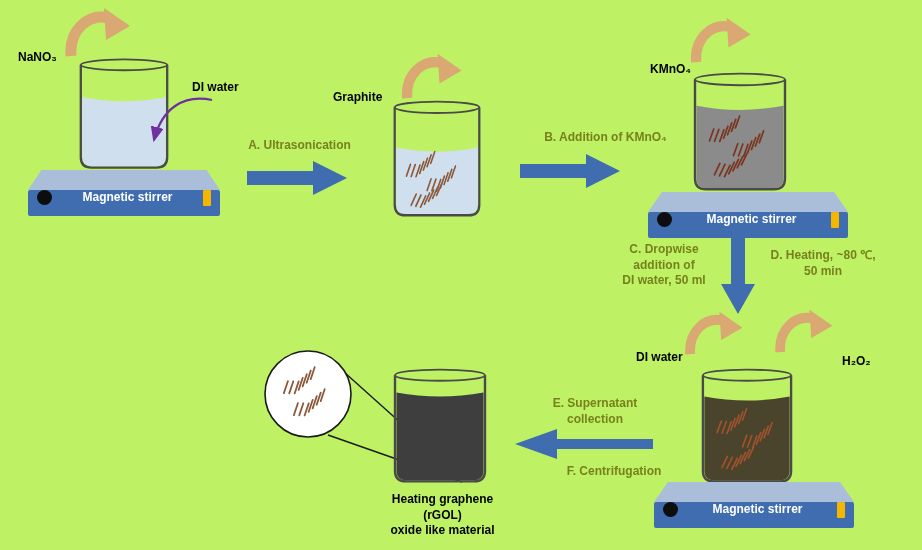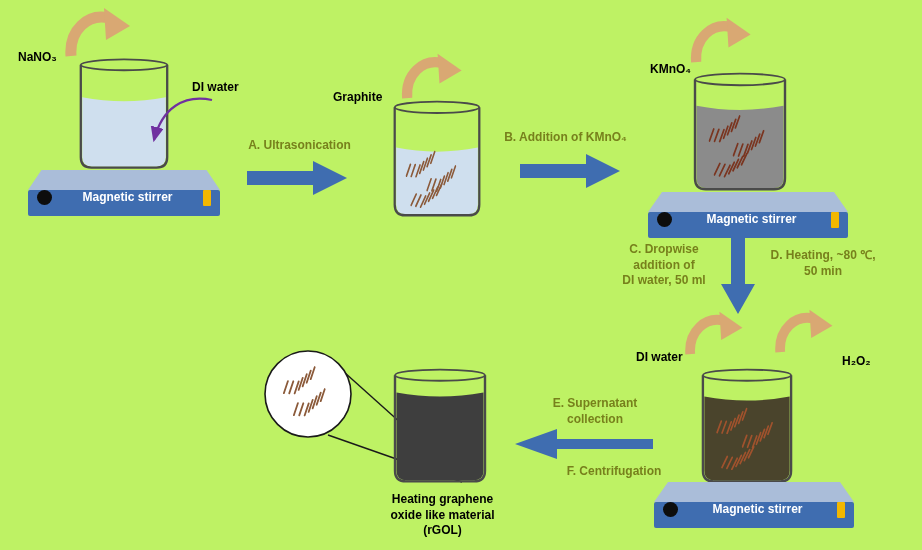--- a/index.html
+++ b/index.html
@@ -96,21 +96,21 @@
 
   <svg class="beaker" style="left:390px;top:98px;width:94px;height:124px" viewBox="0 0 100 120" preserveAspectRatio="none">
     <path d="M6.5,48 L6.5,103 Q6.5,112.5 17,112.5 L83,112.5 Q93.5,112.5 93.5,103 L93.5,48 Q50,56 6.5,48 Z" style="fill:var(--water)"></path>
     <use href="#flake" x="14" y="56" width="38" height="19" style="color:var(--flake)" transform="rotate(-18 33 65)"></use>
     <use href="#flake" x="36" y="70" width="38" height="19" style="color:var(--flake)" transform="rotate(-18 55 79)"></use>
     <use href="#flake" x="20" y="86" width="38" height="19" style="color:var(--flake)" transform="rotate(-12 39 95)"></use>
     <path d="M5,9 L5,103 Q5,113.5 16,113.5 L84,113.5 Q95,113.5 95,103 L95,9" fill="none" style="stroke:var(--glass_outline)" stroke-width="2.4"></path>
     <ellipse cx="50" cy="9" rx="45" ry="5.5" fill="none" style="stroke:var(--glass_outline)" stroke-width="1.8"></ellipse>
   </svg>
 
-  <div class="step-label" style="left:488px;top:130px;width:155px">B. Addition of KMnO₄</div>
+  <div class="step-label" style="left:528px;top:130px;width:155px">B. Addition of KMnO₄</div>
   <svg class="abs" style="left:520px;top:153px;width:100px;height:36px" viewBox="0 0 100 36">
       <use href="#arrow-right"></use>
     </svg>
 
   <div class="chem-label" style="left:650px;top:62px">KMnO₄</div>
 
   <svg class="abs" style="left:686px;top:16px;width:72px;height:48px" viewBox="0 0 70 52">
       <use href="#pour-arrow"></use>
     </svg>
 
@@ -195,17 +195,17 @@
   </svg>
 
   <svg class="beaker" style="left:390px;top:366px;width:100px;height:122px" viewBox="0 0 100 120" preserveAspectRatio="none">
     <path d="M6.5,26 L6.5,103 Q6.5,112.5 17,112.5 L83,112.5 Q93.5,112.5 93.5,103 L93.5,26 Q50,34 6.5,26 Z" style="fill:var(--rgol_liquid)"></path>
     <path d="M5,9 L5,103 Q5,113.5 16,113.5 L84,113.5 Q95,113.5 95,103 L95,9" fill="none" style="stroke:var(--glass_outline)" stroke-width="2.4"></path>
     <ellipse cx="50" cy="9" rx="45" ry="5.5" fill="none" style="stroke:var(--glass_outline)" stroke-width="1.8"></ellipse>
   </svg>
 
   <div class="product-label" style="left:365px;top:492px;width:155px">
     <span>Heating graphene</span>
+    <span>(rGOL)</span>
     <span>oxide like material</span>
-    <span>(rGOL)</span>
   </div>
 
 </div>
 
 </body></html>

